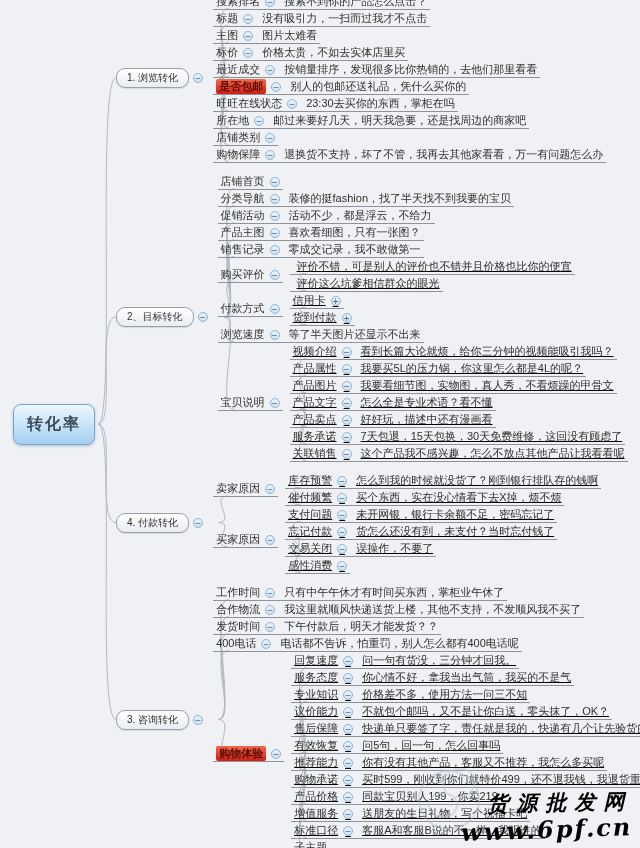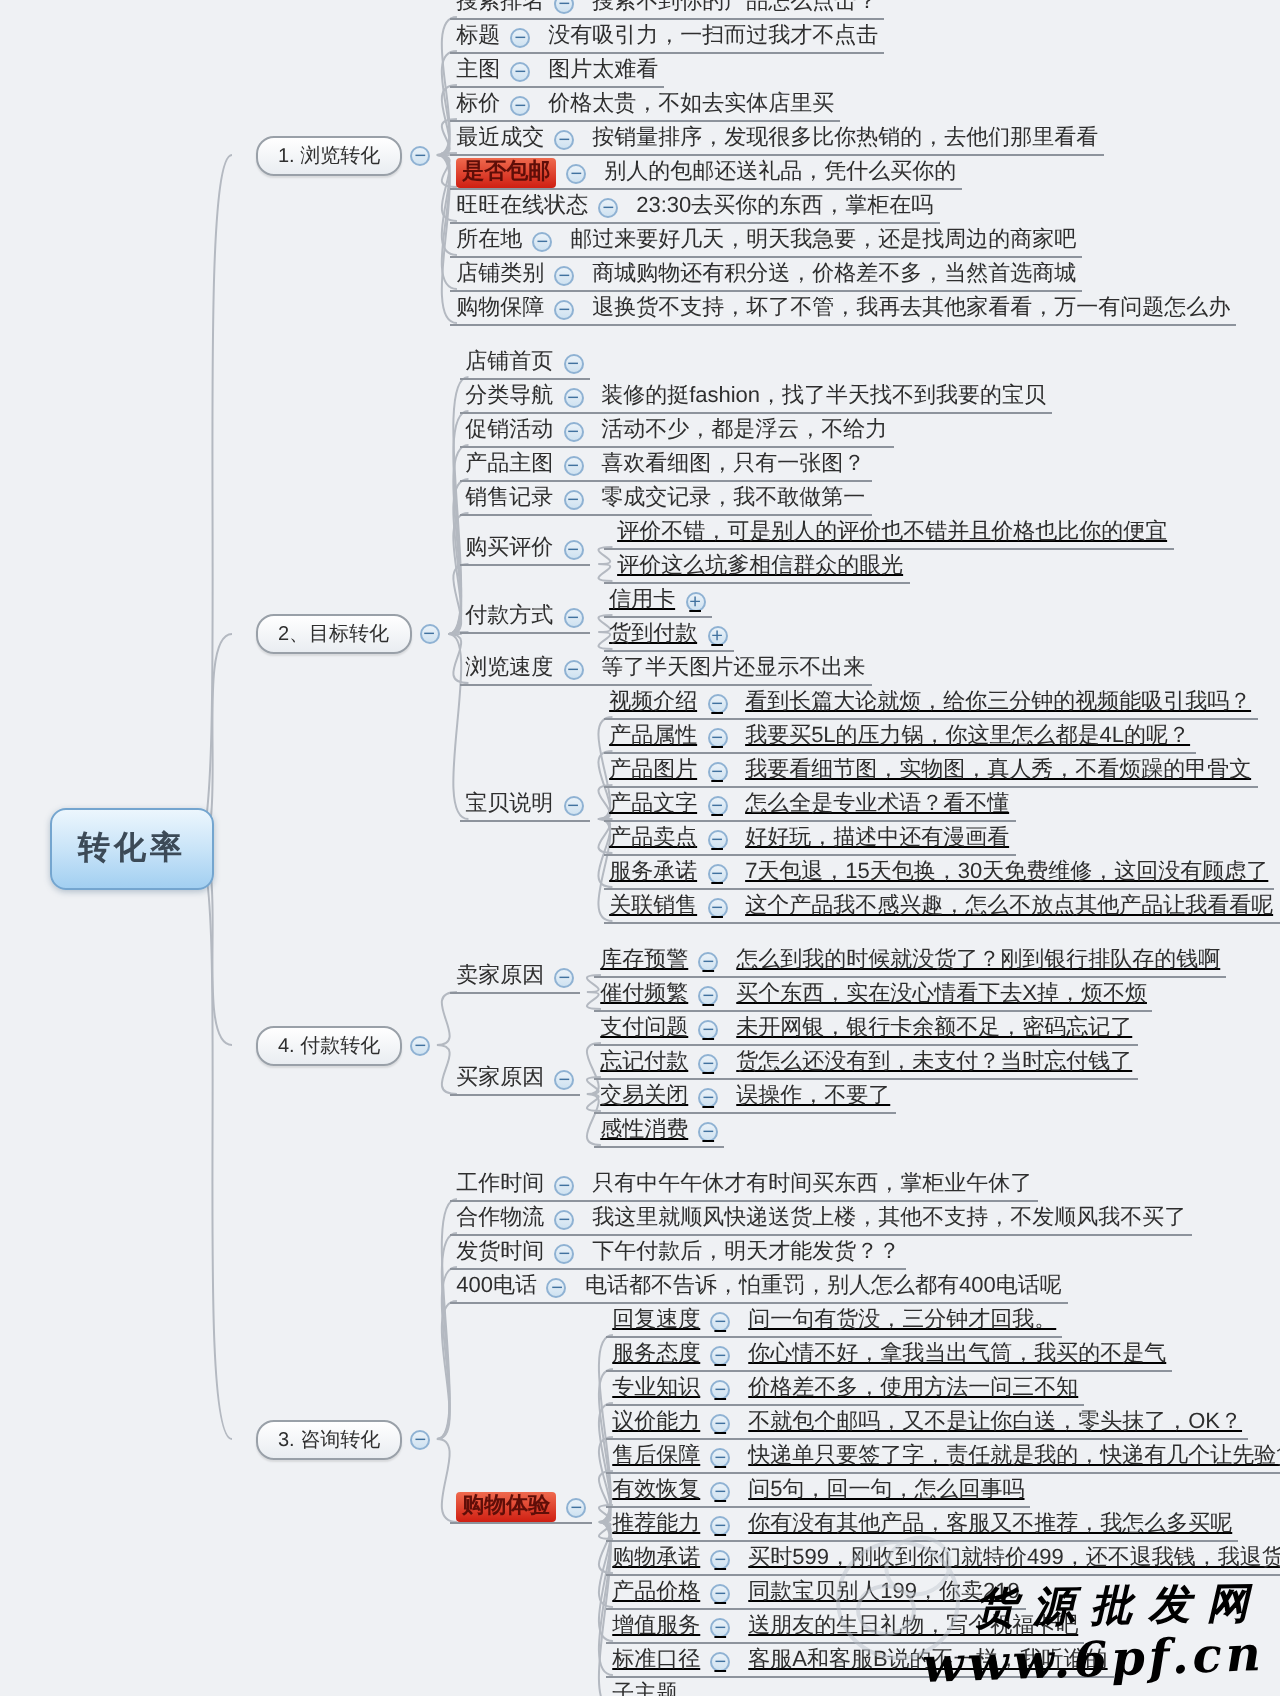--- a/index.html
+++ b/index.html
@@ -18,21 +18,20 @@
   .self{display:flex;align-items:flex-end;gap:5px;padding:0 3px;white-space:nowrap;}
   .self.row{height:16px;line-height:15px;font-size:11px;color:#2e2e2e;border-bottom:1px solid #8d939c;}
   .self.lv1{align-items:center;padding:0;gap:4px;}
   .root{margin-top:0;}
   .rootwrap{height:848px;display:flex;align-items:center;padding-left:10px;box-sizing:border-box;}
   .box0{
     font-size:16px;font-weight:bold;color:#3c4a57;letter-spacing:2px;
     padding:9px 13px;border:1px solid #74a5cf;border-radius:8px;
     background:linear-gradient(#ecf6fd 0%,#c9e4f8 50%,#a2cff1 100%);
     box-shadow:0 1px 3px rgba(70,100,130,.35);
-    margin-left:12px;
   }
   .box1{
     font-size:10px;color:#2f2f2f;
     padding:2px 10px;border:1px solid #99a0a8;border-radius:9px;
     background:linear-gradient(#ffffff,#e9edf1);
     box-shadow:0 1px 1px rgba(0,0,0,.10);
   }
   .topic{color:#2e2e2e;}
   .topic.hl{
     background:linear-gradient(#ef6a4e,#cf1f12);
@@ -189,21 +188,20 @@
                 <div class="self row">
                   <span class="topic">所在地</span>
                   <span class="icon">−</span>
                   <span class="note">邮过来要好几天，明天我急要，还是找周边的商家吧</span>
                 </div>
               </div>
               <div class="node">
                 <div class="self row">
                   <span class="topic">店铺类别</span>
                   <span class="icon">−</span>
-                  <span class="note">商城购物还有积分送，价格差不多，当然首选商城</span>
                 </div>
               </div>
               <div class="node">
                 <div class="self row">
                   <span class="topic">购物保障</span>
                   <span class="icon">−</span>
                   <span class="note">退换货不支持，坏了不管，我再去其他家看看，万一有问题怎么办</span>
                 </div>
               </div>
             </div>

